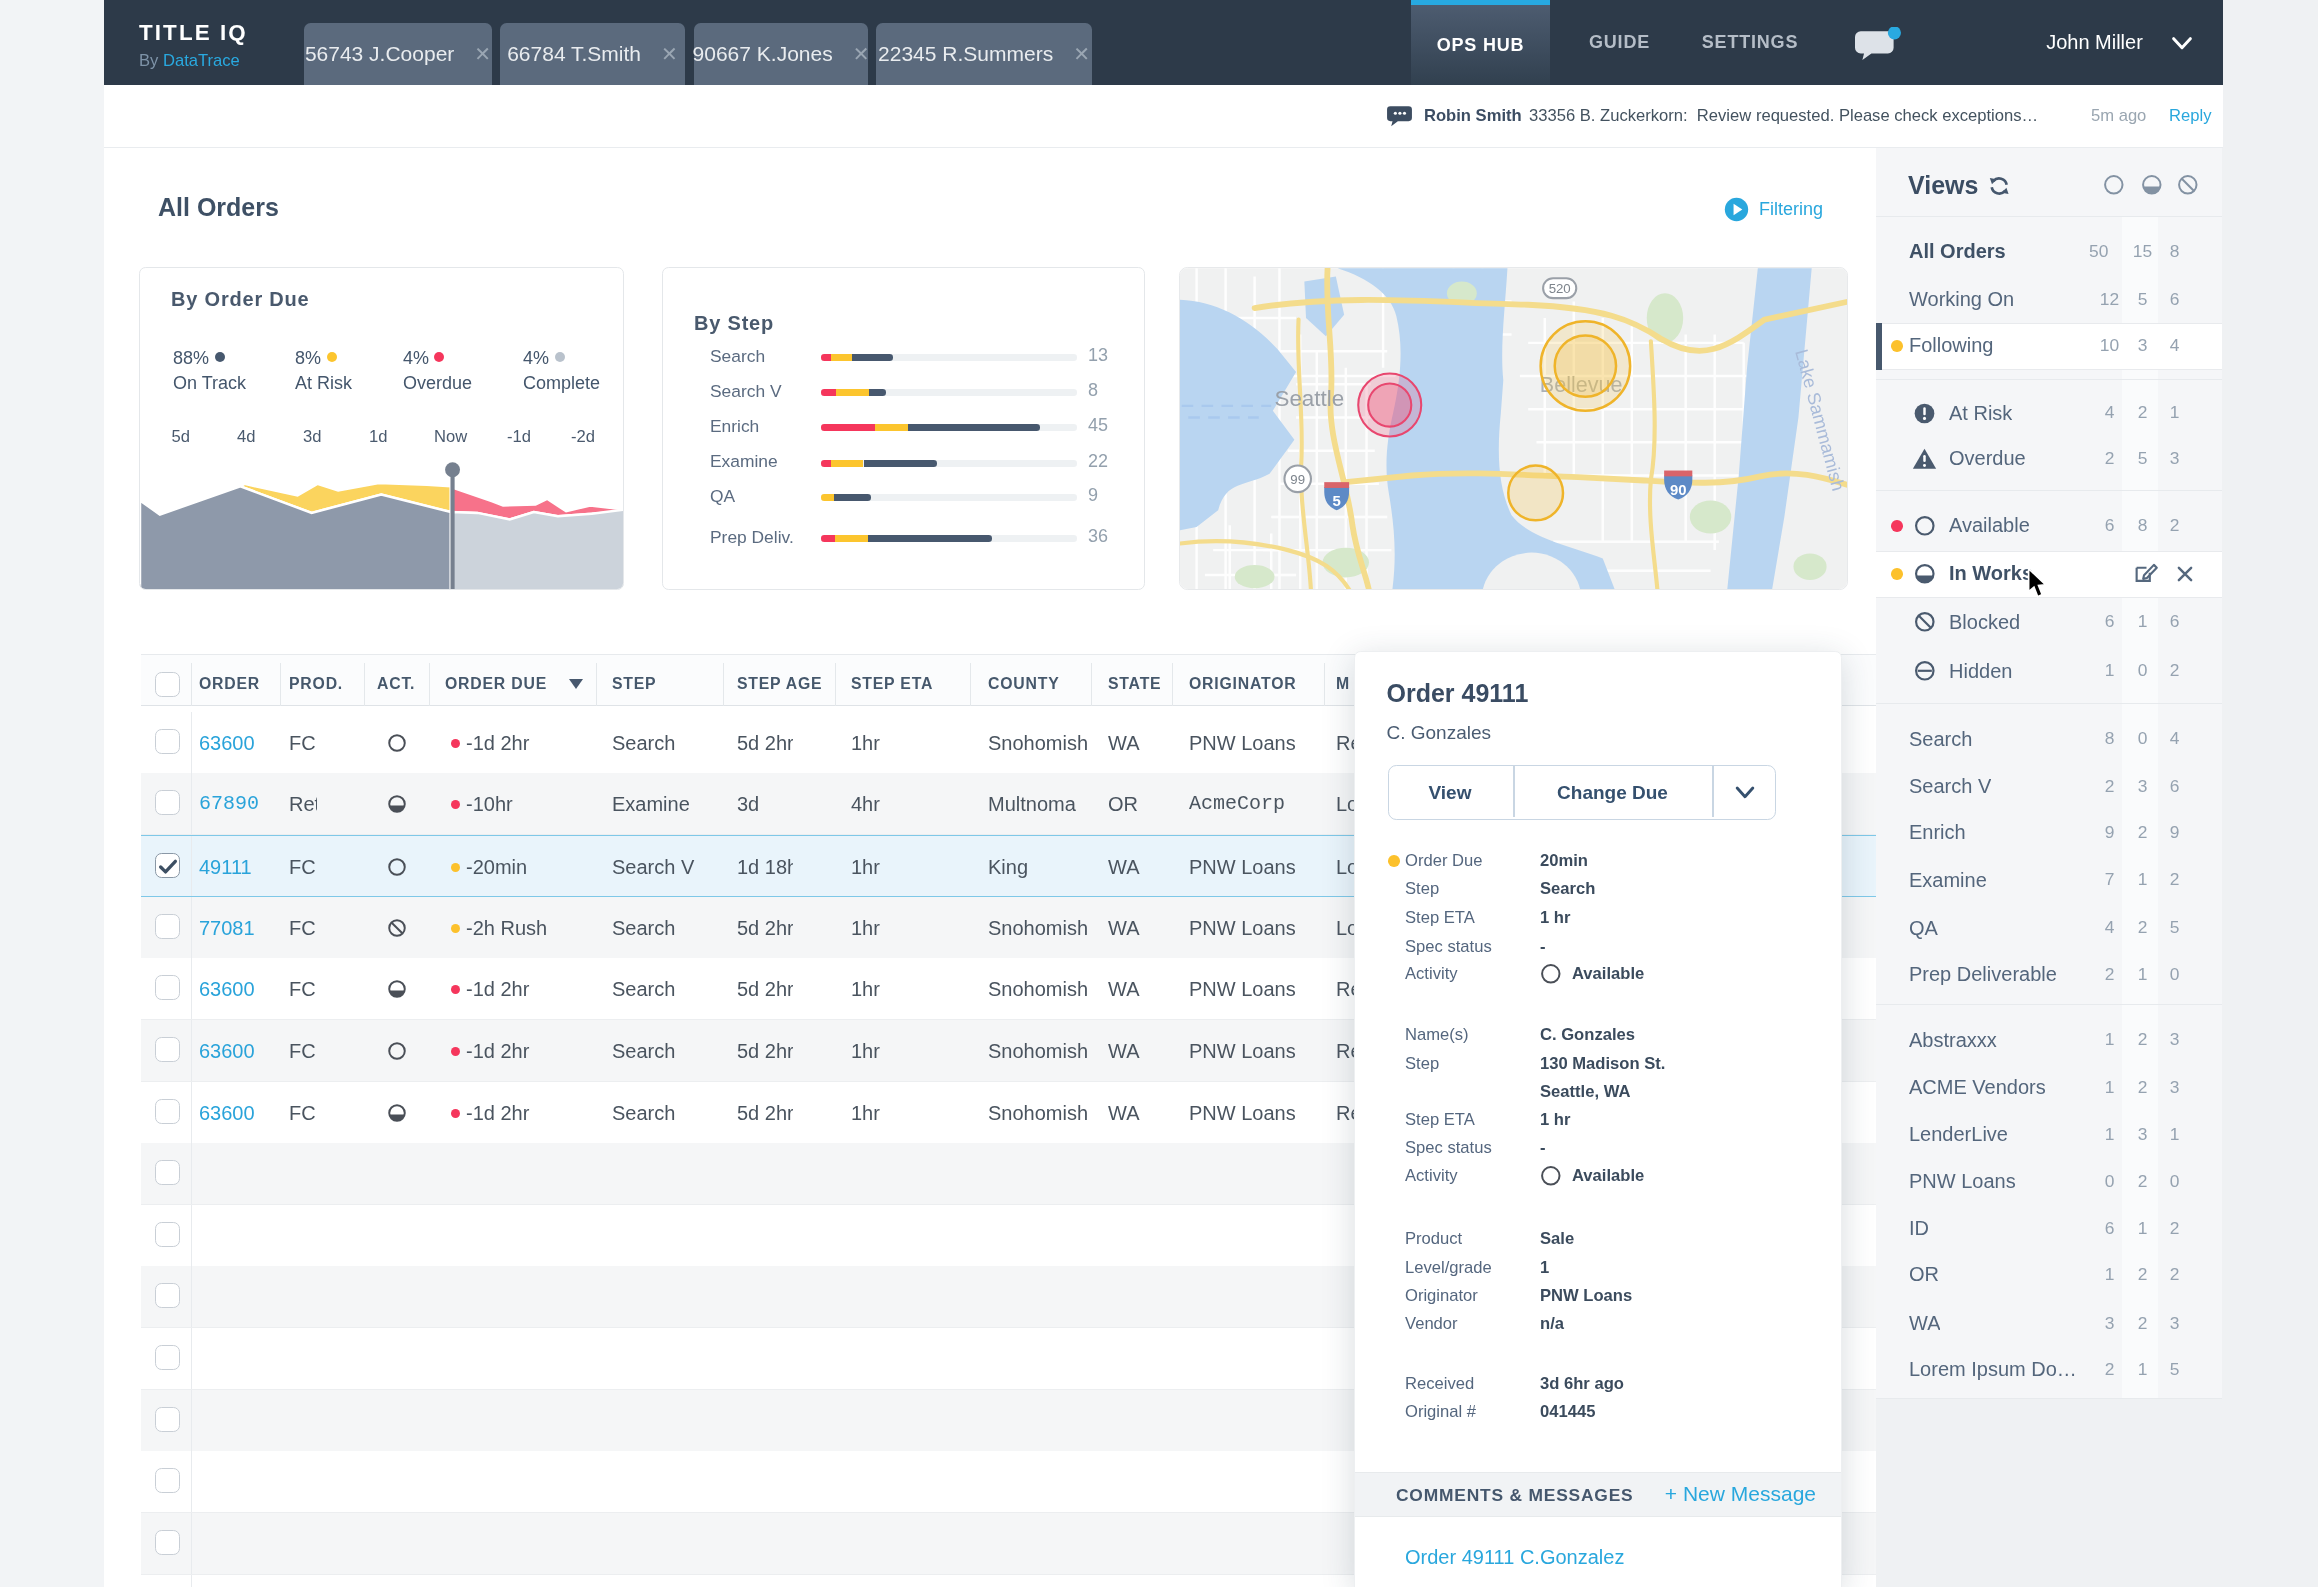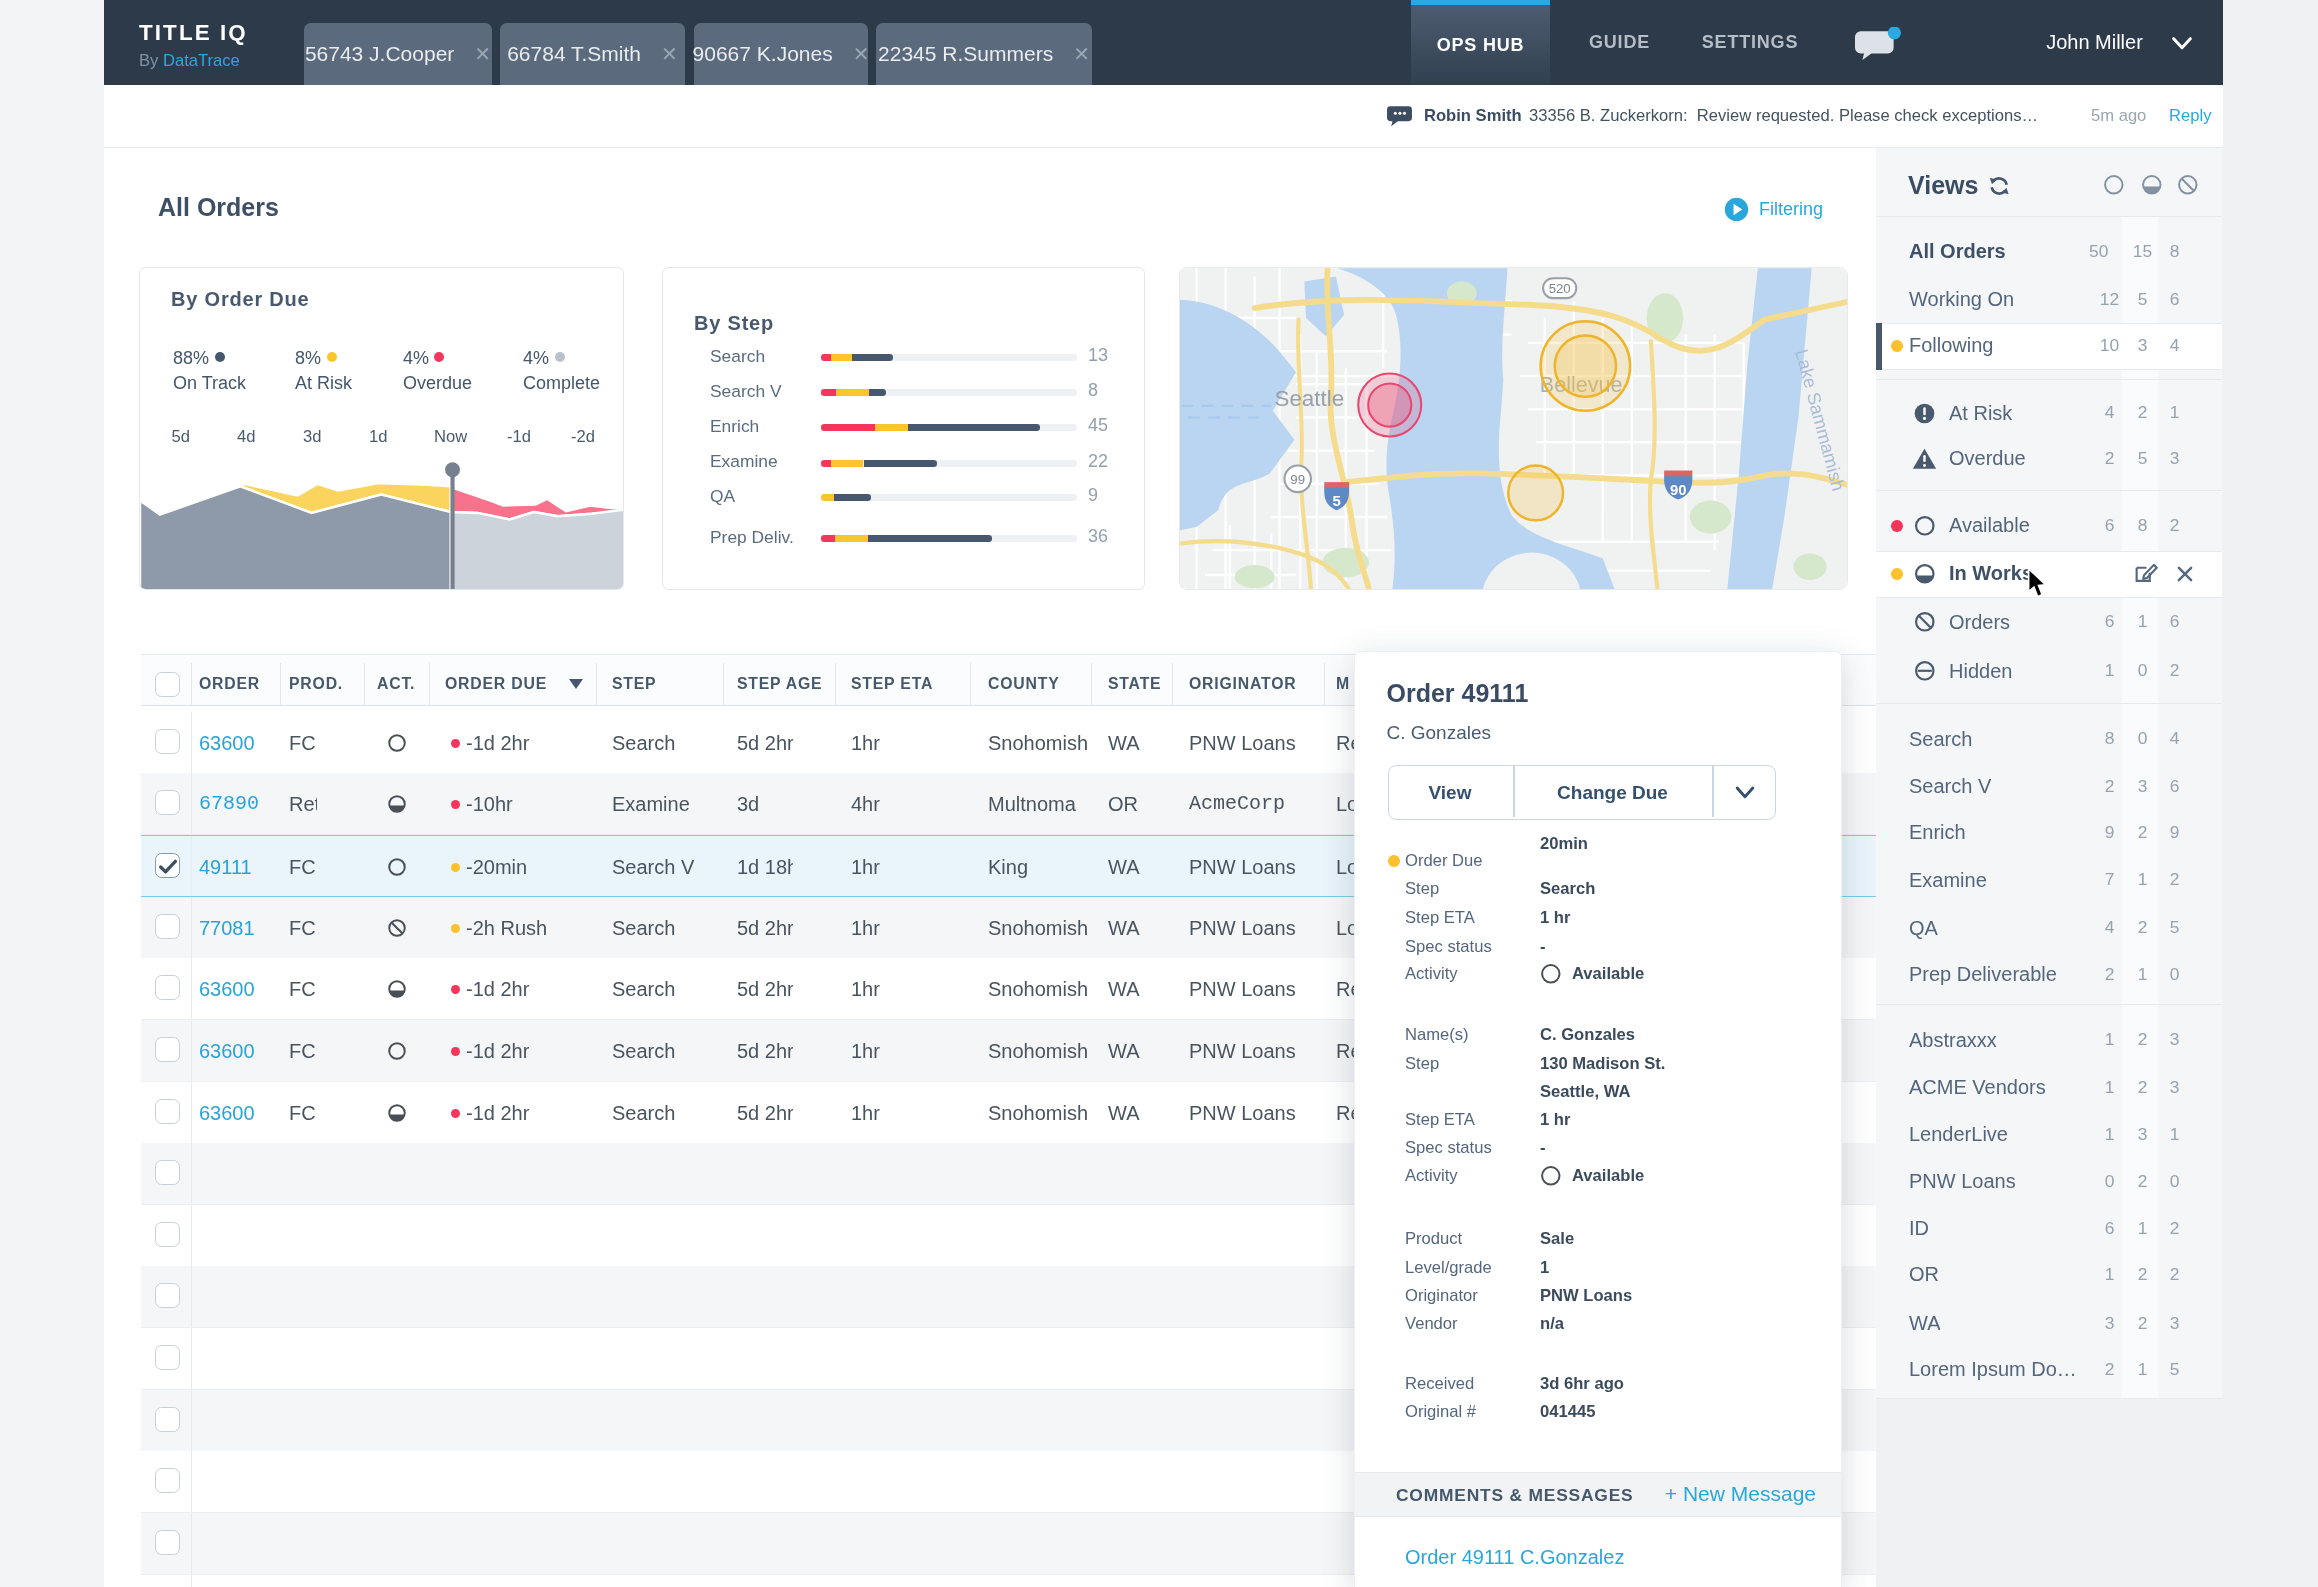--- a/index.html
+++ b/index.html
@@ -475,21 +475,21 @@
 <path d="M3 7 h12 M3 7 v16 h16 v-10" fill="none" stroke="#55687e" stroke-width="2.6"></path>
 <path d="M12 16 L24 3.5 L27.5 7 L15.5 19.5 L11 20.5 Z" fill="none" stroke="#55687e" stroke-width="2.6" stroke-linejoin="round"></path>
   </svg>
 <svg class="abs" style="left:2176px;top:565px;" width="18" height="18" viewBox="0 0 22 22">
 <path d="M3.5 3.5 L18.5 18.5 M18.5 3.5 L3.5 18.5" stroke="#55687e" stroke-width="3" stroke-linecap="round"></path>
   </svg>
 <svg class="abs" style="left:1914px;top:611px;" width="21.6" height="21.6" viewBox="0 0 26 26">
     <circle cx="13" cy="13" r="10.5" fill="none" stroke="#4a5a6e" stroke-width="2.6"></circle>
     <line x1="5.8" y1="5.8" x2="20.2" y2="20.2" stroke="#4a5a6e" stroke-width="2.6"></line>
   </svg>
-<div class="abs" style="left:1949px;top:611px;font-size:20px;font-weight:normal;color:#54667c;white-space:nowrap;max-width:129px;overflow:hidden;">Orders</div>
+<div class="abs" style="left:1949px;top:611px;font-size:20px;font-weight:normal;color:#54667c;white-space:nowrap;max-width:129px;overflow:hidden;">Blocked</div>
 <div class="abs" style="left:2089px;top:611px;width:41px;text-align:center;font-size:17.4px;color:#95a2b0;">6</div>
 <div class="abs" style="left:2122px;top:611px;width:41px;text-align:center;font-size:17.4px;color:#95a2b0;">1</div>
 <div class="abs" style="left:2154px;top:611px;width:41px;text-align:center;font-size:17.4px;color:#95a2b0;">6</div>
 <svg class="abs" style="left:1914px;top:660px;" width="21.6" height="21.6" viewBox="0 0 26 26">
     <circle cx="13" cy="13" r="10.5" fill="none" stroke="#4a5a6e" stroke-width="2.6"></circle>
     <line x1="4.5" y1="13" x2="21.5" y2="13" stroke="#4a5a6e" stroke-width="2.6"></line>
   </svg>
 <div class="abs" style="left:1949px;top:660px;font-size:20px;font-weight:normal;color:#54667c;white-space:nowrap;max-width:129px;overflow:hidden;">Hidden</div>
 <div class="abs" style="left:2089px;top:660px;width:41px;text-align:center;font-size:17.4px;color:#95a2b0;">1</div>
 <div class="abs" style="left:2122px;top:660px;width:41px;text-align:center;font-size:17.4px;color:#95a2b0;">0</div>
@@ -561,21 +561,21 @@
 <div class="abs" style="left:31.5px;top:70px;font-size:19px;color:#4a5c72;">C. Gonzales</div>
 <div class="abs" style="left:33px;top:113px;width:388px;height:55px;border:1.7px solid #c9d6e3;border-radius:8.3px;"></div>
 <div class="abs" style="left:158px;top:114px;width:1.7px;height:51px;background:#c9d6e3;"></div>
 <div class="abs" style="left:357px;top:114px;width:1.7px;height:51px;background:#c9d6e3;"></div>
 <div class="abs" style="left:33px;top:113px;width:124px;height:55px;line-height:55px;text-align:center;font-size:19px;font-weight:bold;color:#35506e;">View</div>
 <div class="abs" style="left:158px;top:113px;width:199px;height:55px;line-height:55px;text-align:center;font-size:19px;font-weight:bold;color:#35506e;">Change Due</div>
 <svg class="abs" style="left:380px;top:134px;" width="20" height="14" viewBox="0 0 24 17">
       <path d="M2.5 2.5 L12 13 L21.5 2.5" fill="none" stroke="#35506e" stroke-width="3.5" stroke-linecap="round" stroke-linejoin="round"></path>
     </svg>
 <div class="kvlab" style="left:50px;top:199px;">Order Due</div>
-<div class="kvval" style="left:185px;top:182px;">20min</div>
+<div class="kvval" style="left:185px;top:199px;">20min</div>
 <div class="kvlab" style="left:50px;top:227px;">Step</div>
 <div class="kvval" style="left:185px;top:227px;">Search</div>
 <div class="kvlab" style="left:50px;top:256px;">Step ETA</div>
 <div class="kvval" style="left:185px;top:256px;">1 hr</div>
 <div class="kvlab" style="left:50px;top:285px;">Spec status</div>
 <div class="kvval" style="left:185px;top:285px;">-</div>
 <div class="kvlab" style="left:50px;top:312px;">Activity</div>
 <div class="kvlab" style="left:50px;top:373px;">Name(s)</div>
 <div class="kvval" style="left:185px;top:373px;">C. Gonzales</div>
 <div class="kvlab" style="left:50px;top:402px;">Step</div>

